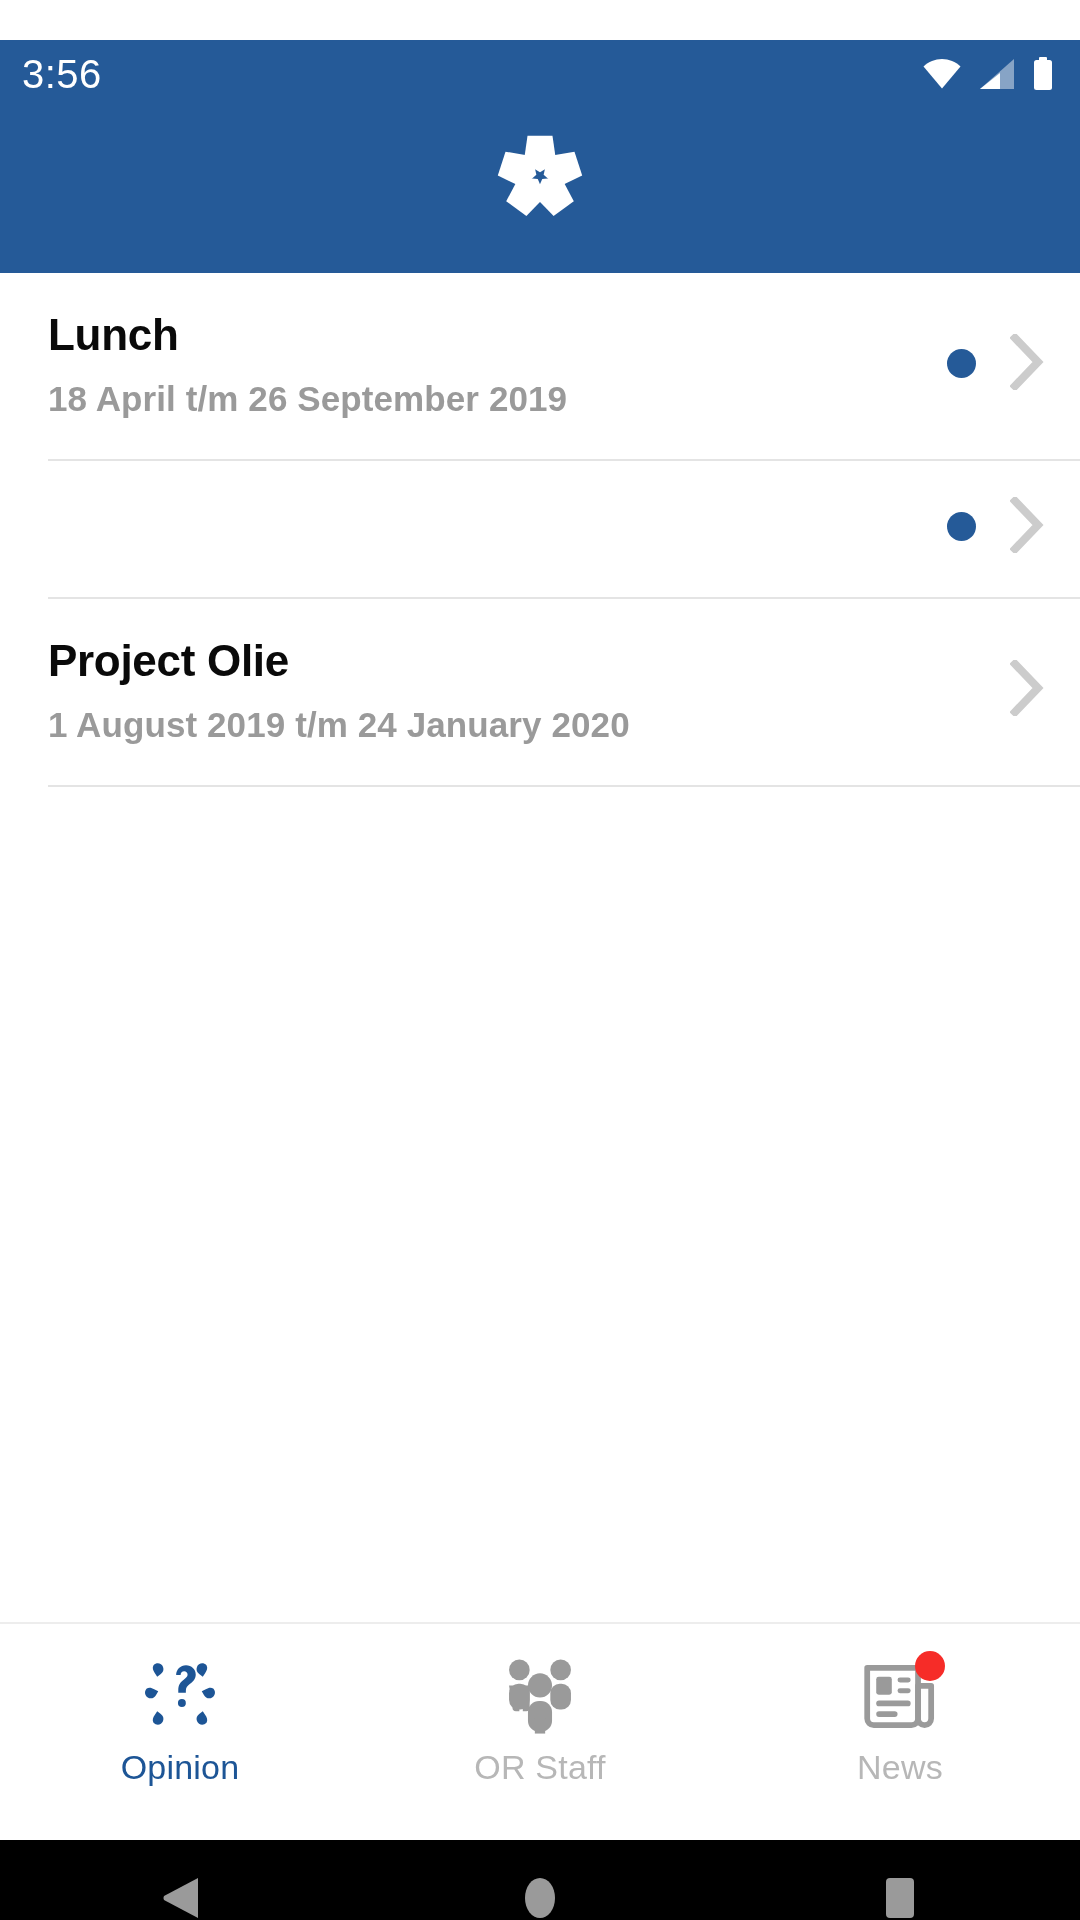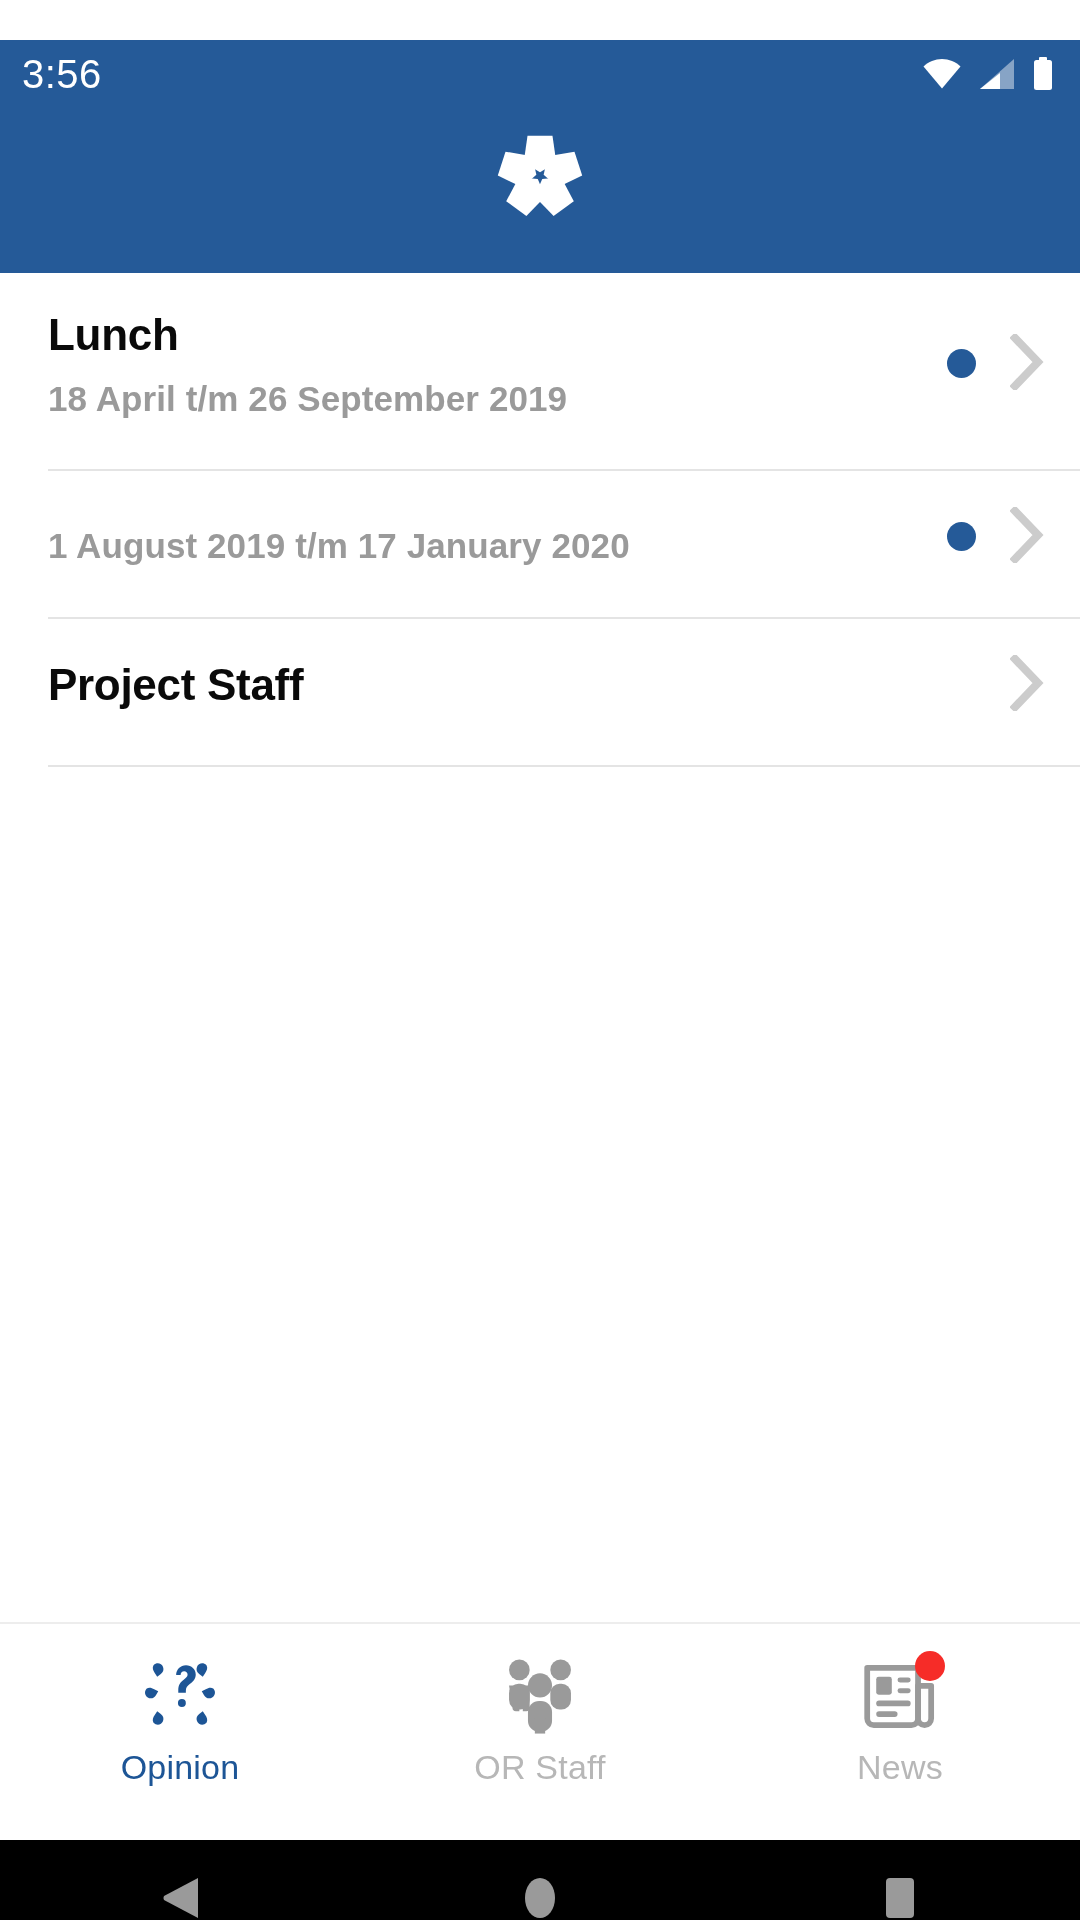--- a/index.html
+++ b/index.html
@@ -39,21 +39,21 @@
     left:0; right:0;
     top:88px;
     display:flex;
     justify-content:center;
   }
 
   
   .list { flex:1 1 auto; background:#ffffff; }
   .list-item {
     position:relative;
-    padding:36px 0 50px 48px;
+    padding:36px 0 40px 48px;
     display:flex;
     align-items:center;
   }
   .list-item-text { flex:1 1 auto; min-width:0; }
   .item-title {
     font-size:44px;
     font-weight:bold;
     color:#0a0a0a;
     line-height:1.16;
     letter-spacing:-0.3px;
@@ -209,36 +209,36 @@
           <svg width="34" height="56" viewBox="0 0 34 56">
             <path d="M5 4 L28 28 L5 52" fill="none" stroke="#cccccc" stroke-width="8" stroke-linecap="square" stroke-linejoin="miter"></path>
           </svg>
         </span>
       </div>
     </div>
     <div class="divider"></div>
 
     <div class="list-item">
       <div class="list-item-text">
-        <div class="item-sub">1 August 2019 t/m 17 January 2020</div>
       </div>
       <div class="item-right">
         <span class="unread-dot"></span>
         <span class="chevron">
           <svg width="34" height="56" viewBox="0 0 34 56">
             <path d="M5 4 L28 28 L5 52" fill="none" stroke="#cccccc" stroke-width="8" stroke-linecap="square" stroke-linejoin="miter"></path>
           </svg>
         </span>
       </div>
     </div>
     <div class="divider"></div>
 
     <div class="list-item">
       <div class="list-item-text">
-        <div class="item-title">Project Staff</div>
+        <div class="item-title">Project Olie</div>
+        <div class="item-sub">1 August 2019 t/m 24 January 2020</div>
       </div>
       <div class="item-right">
         <span class="unread-dot hidden"></span>
         <span class="chevron">
           <svg width="34" height="56" viewBox="0 0 34 56">
             <path d="M5 4 L28 28 L5 52" fill="none" stroke="#cccccc" stroke-width="8" stroke-linecap="square" stroke-linejoin="miter"></path>
           </svg>
         </span>
       </div>
     </div>

